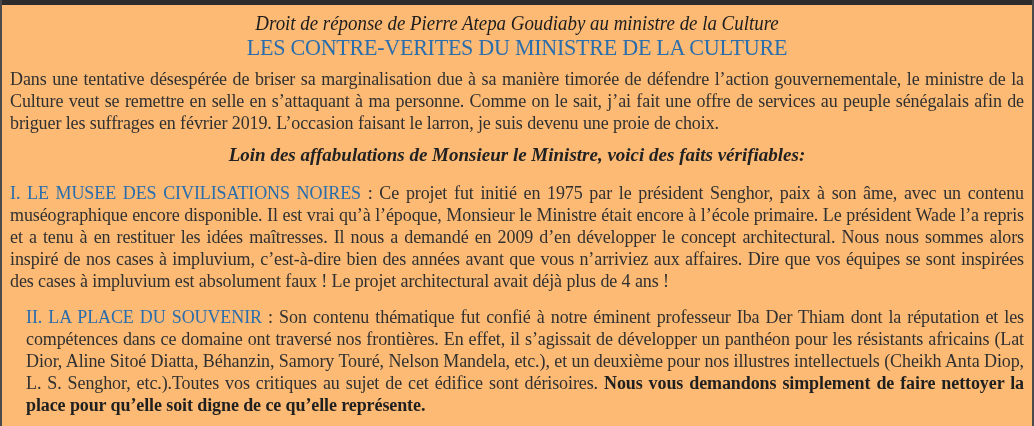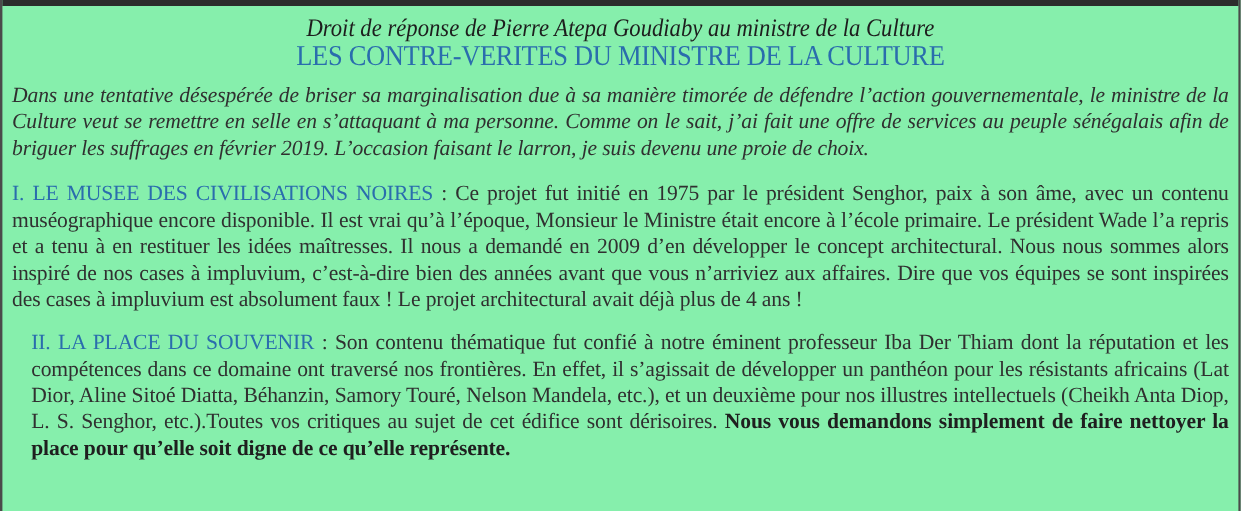--- a/index.html
+++ b/index.html
@@ -1,20 +1,20 @@
 <!DOCTYPE html>
 <html><head>
 <meta charset="utf-8">
 <style>
   html,body{margin:0;padding:0;background:#e9e9e9;}
   .page{
     position:relative;
     width:1034px;height:426px;
     box-sizing:border-box;
-    background:#86efac;
+    background:#fdba74;
     border-left:2px solid #4a4a4a;
     border-right:2px solid #4a4a4a;
     overflow:hidden;
     font-family:"Liberation Serif","DejaVu Serif",serif;
     color:#2e2e2e;
   }
   .topbar{
     position:absolute;top:0;left:-2px;right:-2px;height:5px;
     background:#2c2c2c;
   }
@@ -35,21 +35,21 @@
     white-space:nowrap;
     letter-spacing:-0.3px;
   }
   p{margin:0;}
   .body-text{
     font-size:18px;line-height:22px;
     letter-spacing:-0.1px;
     text-align:justify;
     color:#303030;
   }
-  .intro{margin-top:8px;font-style:italic;}
+  .intro{margin-top:8px;}
   .lead{
     margin:9px 0 9px 0;
     text-align:center;
     font-weight:bold;font-style:italic;
     font-size:19px;line-height:23px;
     color:#222;
   }
   .section-1{margin-top:16px;font-family:Liberation Serif, serif;}
   .section-2{margin-top:14px;margin-left:16px;}
   .section-heading{color:#2a6dad;}
@@ -61,20 +61,21 @@
 <div class="page">
   <div class="topbar"></div>
   <div class="content">
 
     <div class="kicker">Droit de réponse de Pierre Atepa Goudiaby au ministre de la Culture</div>
 
     <div class="title">LES CONTRE-VERITES DU MINISTRE DE LA CULTURE</div>
 
     <p class="body-text intro">Dans une tentative désespérée de briser sa marginalisation due à sa manière timorée de défendre l’action gouvernementale, le ministre de la Culture veut se remettre en selle en s’attaquant à ma personne. Comme on le sait, j’ai fait une offre de services au peuple sénégalais afin de briguer les suffrages en février 2019. L’occasion faisant le larron, je suis devenu une proie de choix.</p>
 
+    <div class="lead">Loin des affabulations de Monsieur le Ministre, voici des faits vérifiables:</div>
 
     <p class="body-text section-1">
       <span class="section-heading">I. LE MUSEE DES CIVILISATIONS NOIRES</span><span> : </span><span>Ce projet fut initié en 1975 par le président Senghor, paix à son âme, avec un contenu muséographique encore disponible. Il est vrai qu’à l’époque, Monsieur le Ministre était encore à l’école primaire. Le président Wade l’a repris et a tenu à en restituer les idées maîtresses. Il nous a demandé en 2009 d’en développer le concept architectural. Nous nous sommes alors inspiré de nos cases à impluvium, c’est-à-dire bien des années avant que vous n’arriviez aux affaires. Dire que vos équipes se sont inspirées des cases à impluvium est absolument faux ! Le projet architectural avait déjà plus de 4 ans !</span><span class="section-bold"></span>
     </p>
 
     <p class="body-text section-2">
       <span class="section-heading">II. LA PLACE DU SOUVENIR</span><span> : </span><span>Son contenu thématique fut confié à notre éminent professeur Iba Der Thiam dont la réputation et les compétences dans ce domaine ont traversé nos frontières. En effet, il s’agissait de développer un panthéon pour les résistants africains (Lat Dior, Aline Sitoé Diatta, Béhanzin, Samory Touré, Nelson Mandela, etc.), et un deuxième pour nos illustres intellectuels (Cheikh Anta Diop, L. S. Senghor, etc.).Toutes vos critiques au sujet de cet édifice sont dérisoires. </span><span class="section-bold">Nous vous demandons simplement de faire nettoyer la place pour qu’elle soit digne de ce qu’elle représente.</span>
     </p>
 
   </div>

